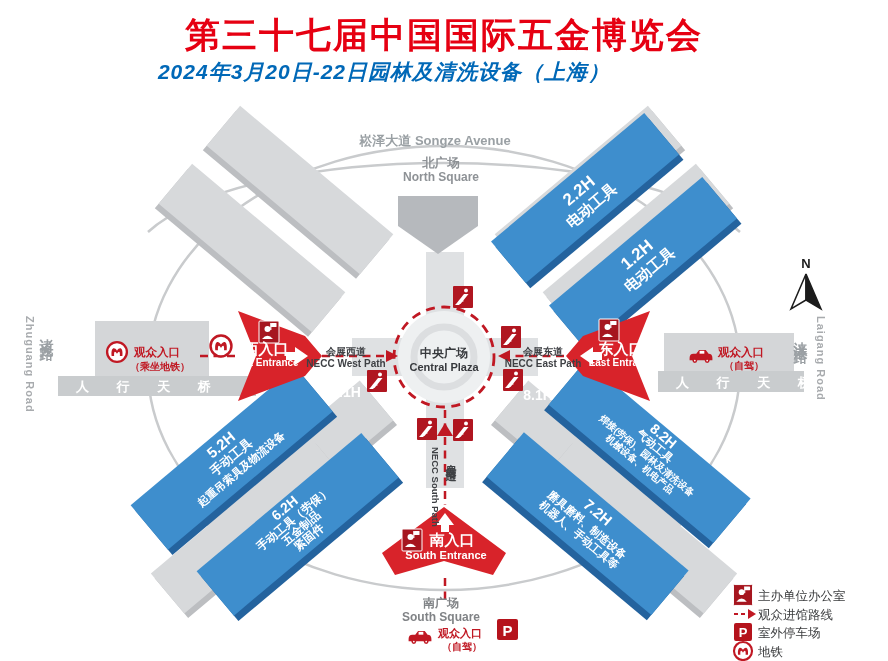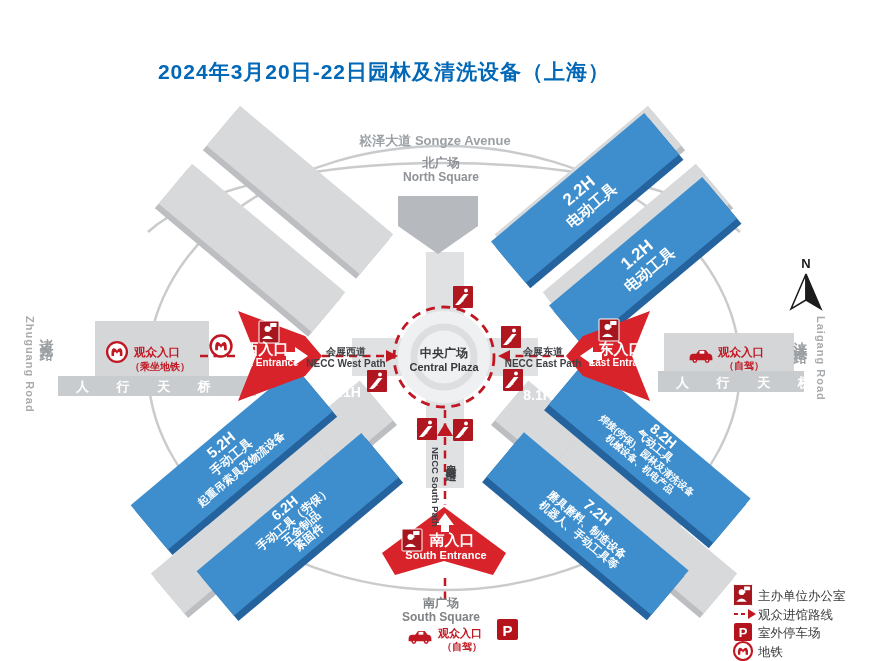--- a/index.html
+++ b/index.html
@@ -2,35 +2,36 @@
 <html><head>
 <meta charset="utf-8">
 <style>
   html,body{margin:0;padding:0;background:#fff;}
   .page{position:relative;width:888px;height:661px;overflow:hidden;background:#fff;
         font-family:"Liberation Sans","DejaVu Sans",sans-serif;}
   .title{position:absolute;top:12px;left:0;width:888px;text-align:center;
          font-size:35px;font-weight:900;color:#e60012;letter-spacing:2px;}
   .subtitle{position:absolute;top:58px;left:0;width:768px;display:flex;
             justify-content:center;font-size:21px;font-weight:bold;
-            color:#0068b7;letter-spacing:1px;}
+            color:#0068b7;letter-spacing:1px;font-style:italic;}
   svg{position:absolute;left:0;top:0;}
   .vtext{position:absolute;writing-mode:vertical-rl;text-orientation:mixed;
          font-weight:bold;line-height:1;}
   .roadname-cn{font-size:14px;color:#9ba0a4;letter-spacing:4px;}
   .roadname-en{font-size:11px;color:#a8abae;letter-spacing:1px;}
   .southpath-cn{font-size:11px;color:#3f4145;letter-spacing:2px;}
   .southpath-en{font-size:9.5px;color:#3f4145;}
   text{font-family:"Liberation Sans","DejaVu Sans",sans-serif;}
 </style>
 </head>
 <body>
 
 <div class="page">
 
+  <div class="title">第三十七届中国国际五金博览会</div>
   <div class="subtitle">
     <span>2024年3月20日-22日</span>
     <span>园林及清洗设备（上海）</span>
   </div>
 
   <svg width="888" height="661" viewBox="0 0 888 661">
     <defs>
       <g id="escSym">
         <rect x="-10" y="-11" width="20" height="22" rx="1" fill="#b01620"></rect>
         <path d="M-7,7 L1,-3 L5.5,-3 L-2.5,7 Z" fill="#fff"></path>

